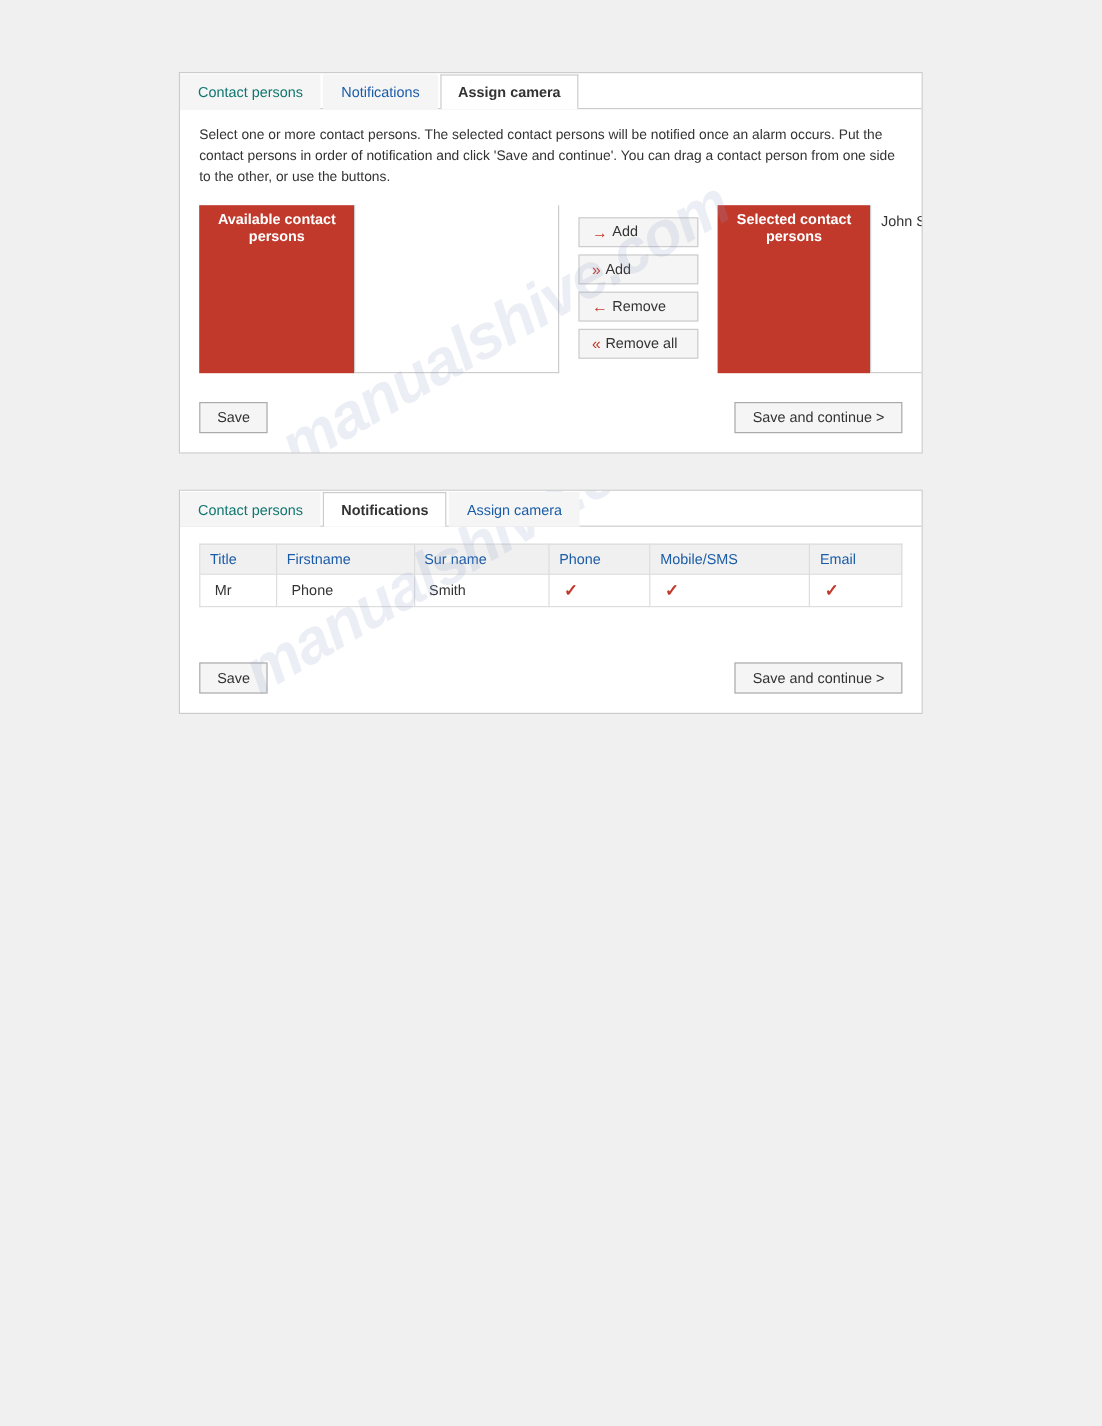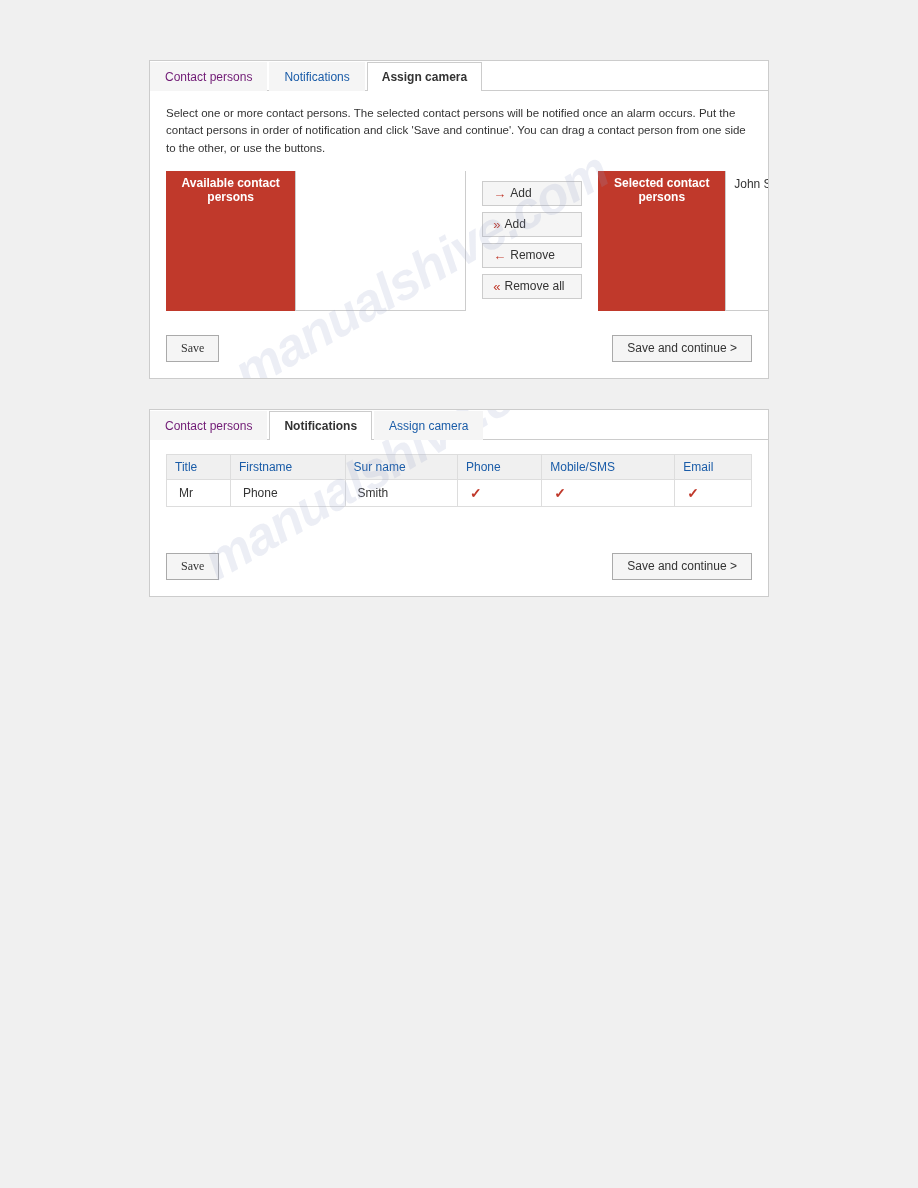--- a/index.html
+++ b/index.html
@@ -44,21 +44,21 @@
       top: 1px;
     }
 
     .tab.active {
       background: #fff;
       border-color: #ccc;
       color: #333;
       font-weight: bold;
     }
 
-    .tab-contact { color: #701a75; }
+    .tab-contact { color: #0f766e; }
     .tab-notifications { color: #1a5ca8; }
     .tab-assign { color: #1a5ca8; }
 
     
     .panel-body {
       padding: 14px 16px;
     }
 
     .description {
       font-size: 11.5px;
@@ -141,21 +141,20 @@
       padding: 10px 16px 0 16px;
     }
 
     .btn-save {
       padding: 5px 14px;
       border: 1px solid #aaa;
       background: #f5f5f5;
       cursor: pointer;
       font-size: 12px;
       color: #333;
-      font-family: Liberation Serif, serif;
     }
 
     .btn-save-continue {
       padding: 5px 14px;
       border: 1px solid #aaa;
       background: #f5f5f5;
       cursor: pointer;
       font-size: 12px;
       color: #333;
     }

